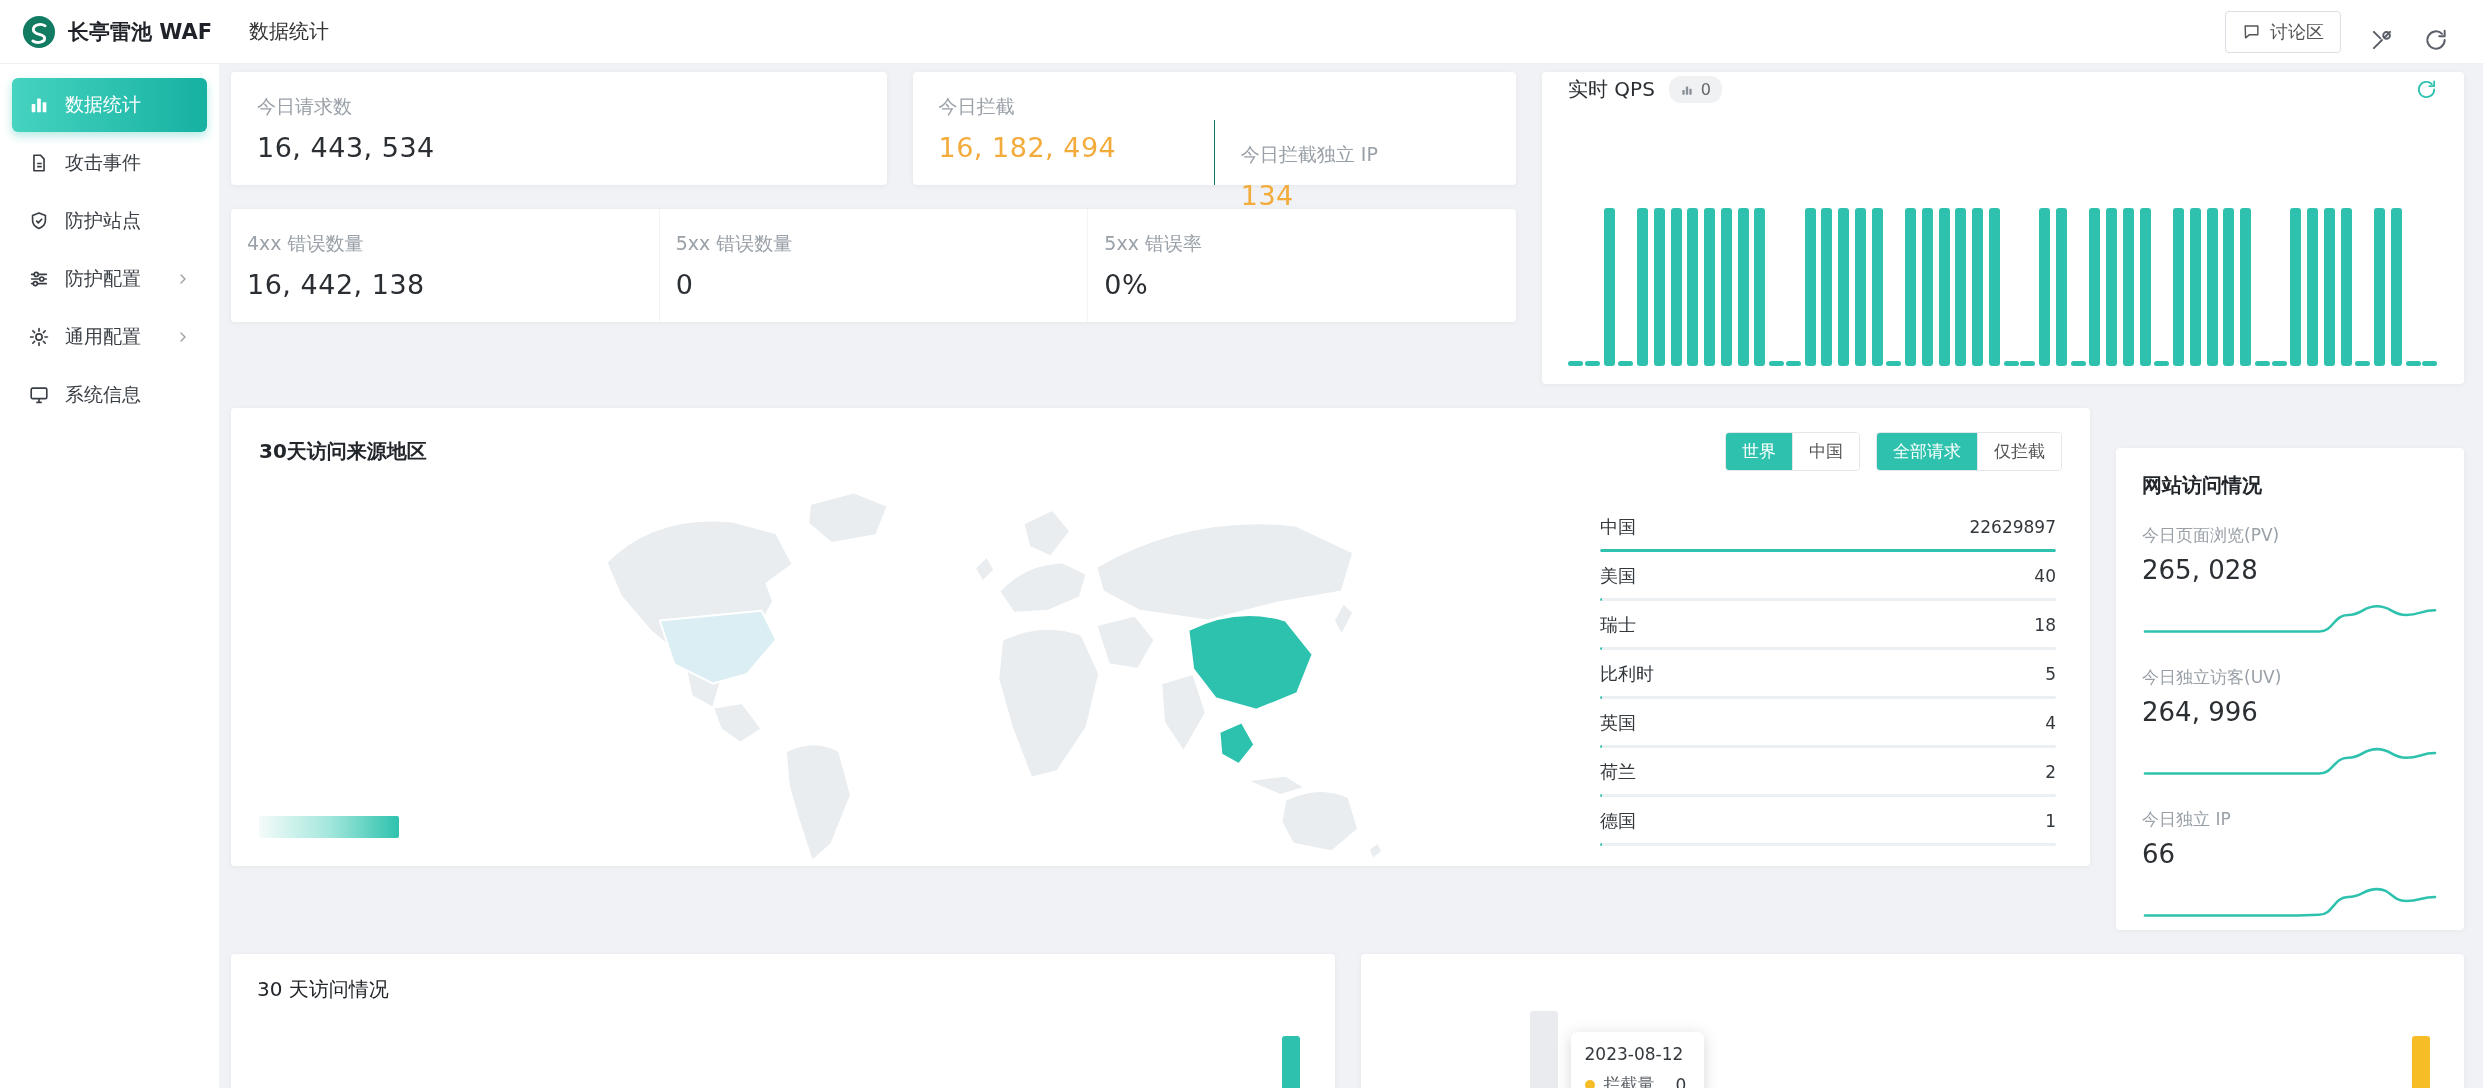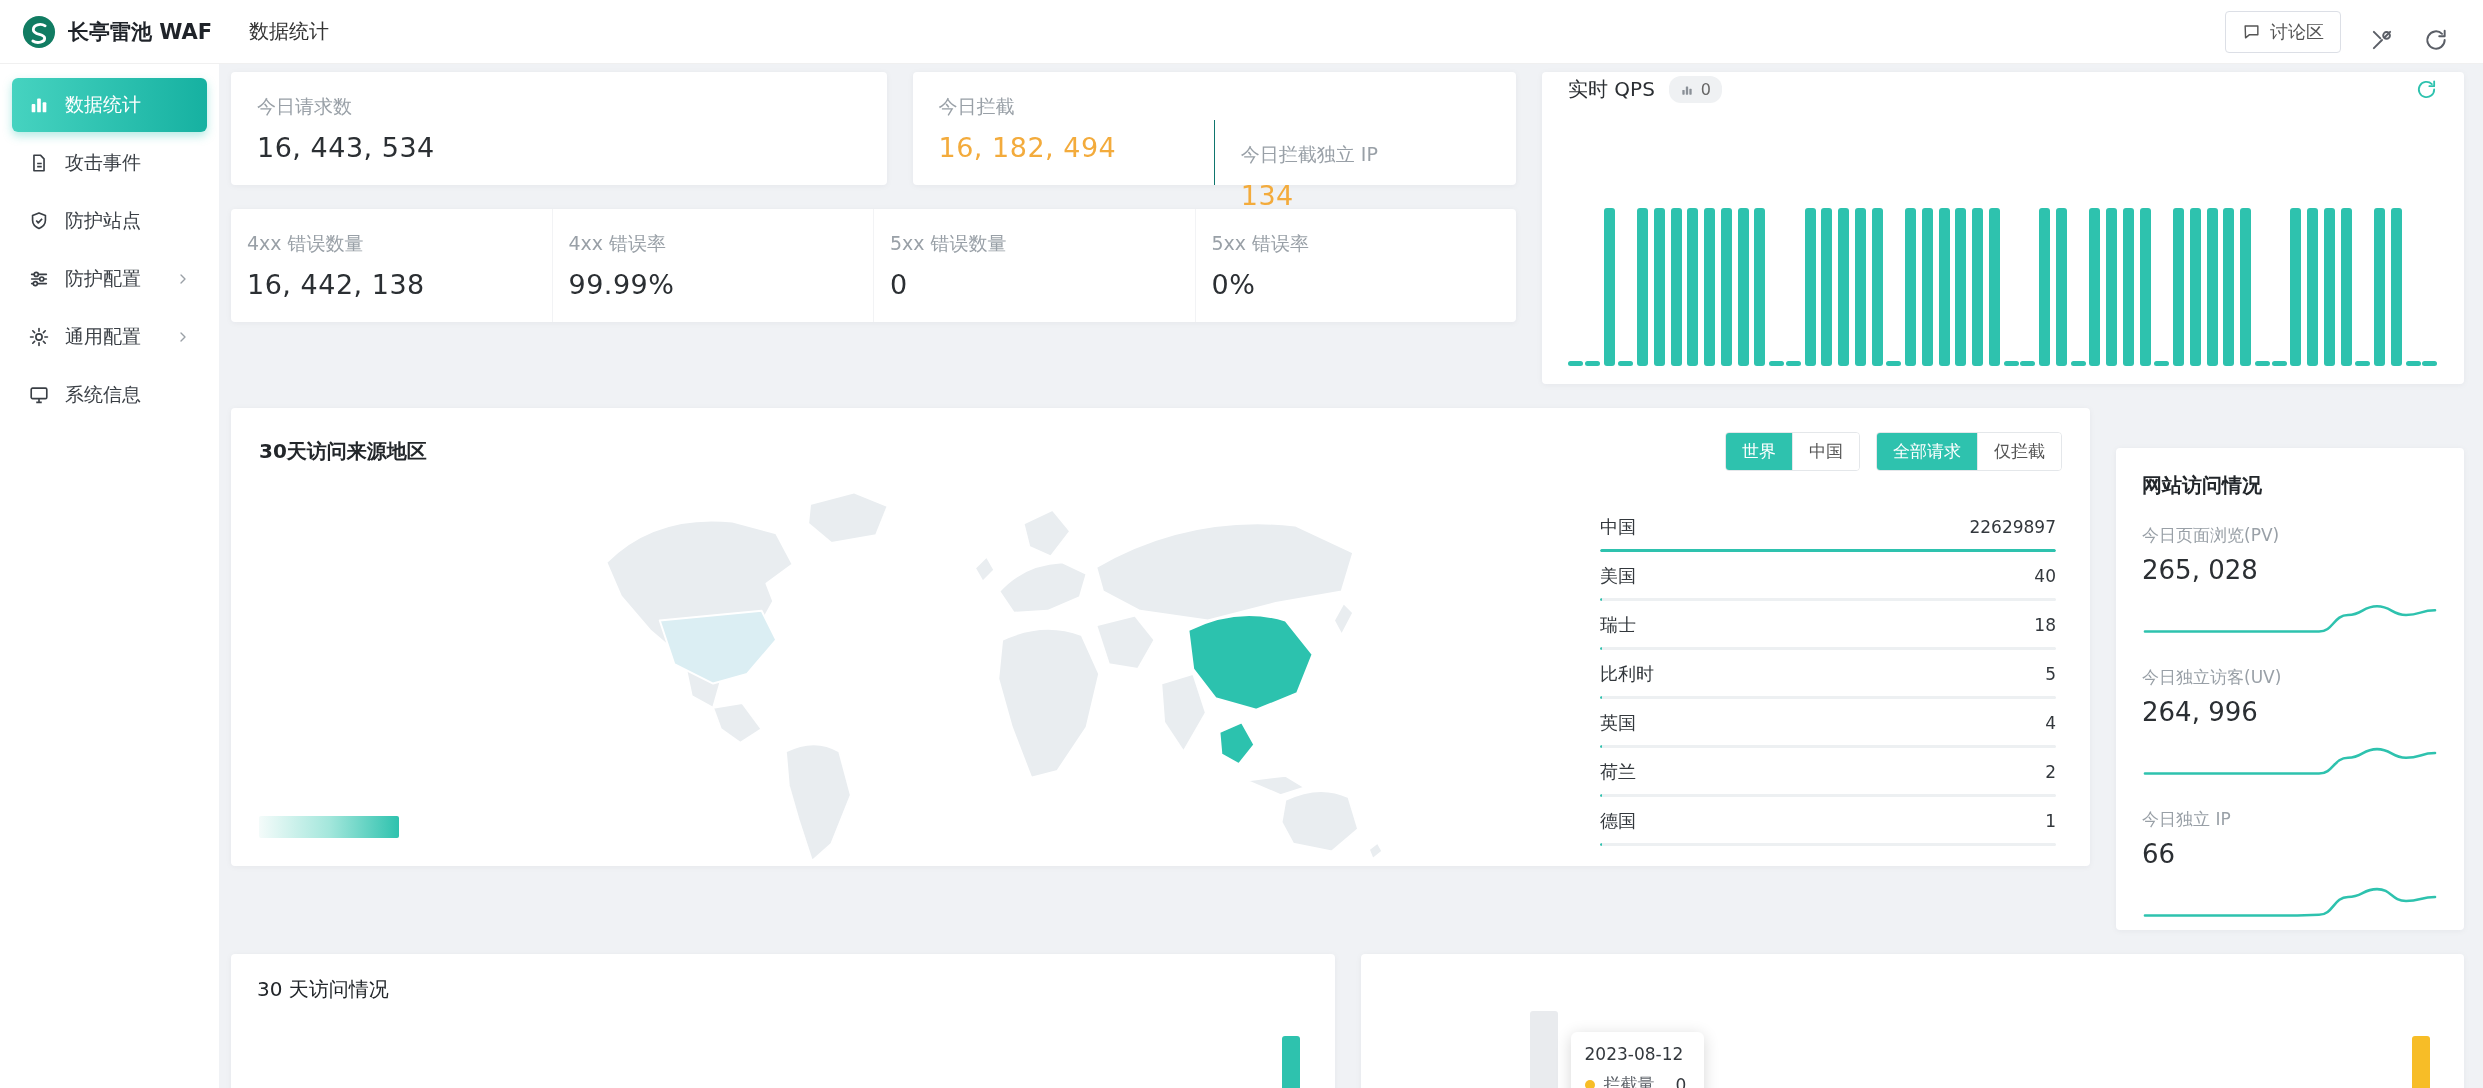--- a/index.html
+++ b/index.html
@@ -256,24 +256,20 @@
                 <div class="stat-value orange">134</div>
               </div>
             </div>
           </div>
           <div class="card errors-card">
             <div class="err-cell">
               <div class="stat-label">4xx 错误数量</div>
               <div class="stat-value">16, 442, 138</div>
             </div>
             <div class="err-cell">
-              <div class="stat-label">4xx 错误率</div>
-              <div class="stat-value">99.99%</div>
-            </div>
-            <div class="err-cell">
               <div class="stat-label">5xx 错误数量</div>
               <div class="stat-value">0</div>
             </div>
             <div class="err-cell">
               <div class="stat-label">5xx 错误率</div>
               <div class="stat-value">0%</div>
             </div>
           </div>
         </div>
 

